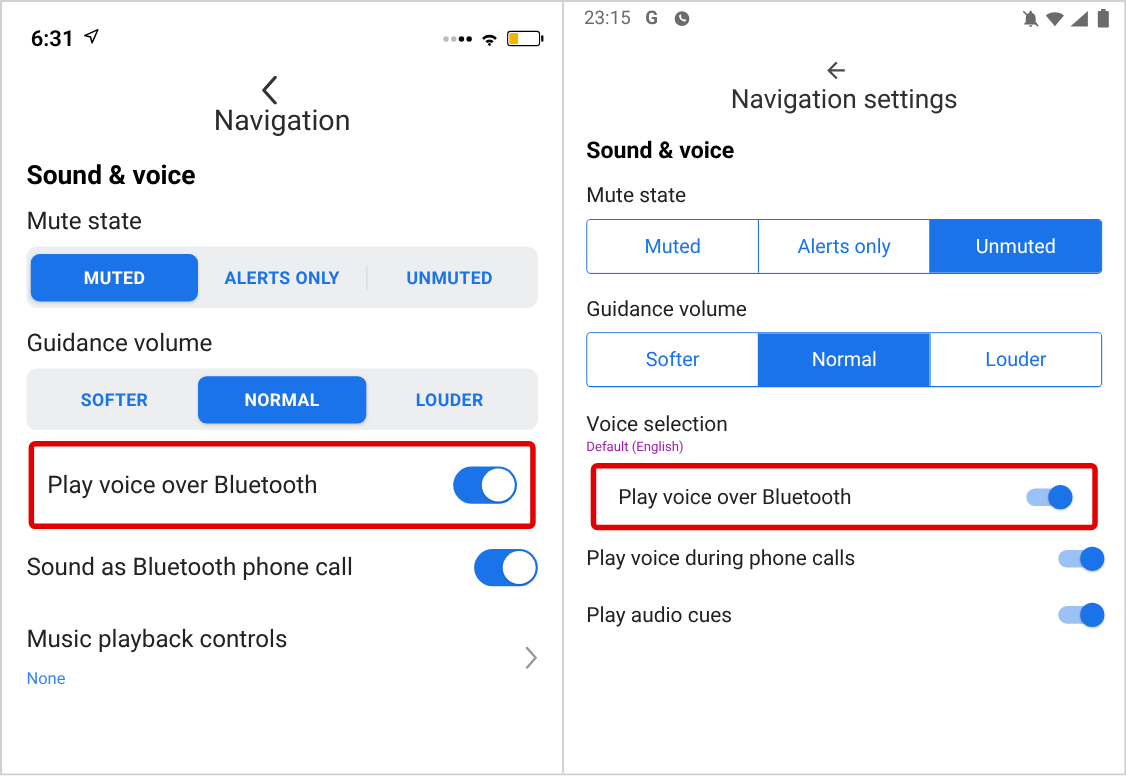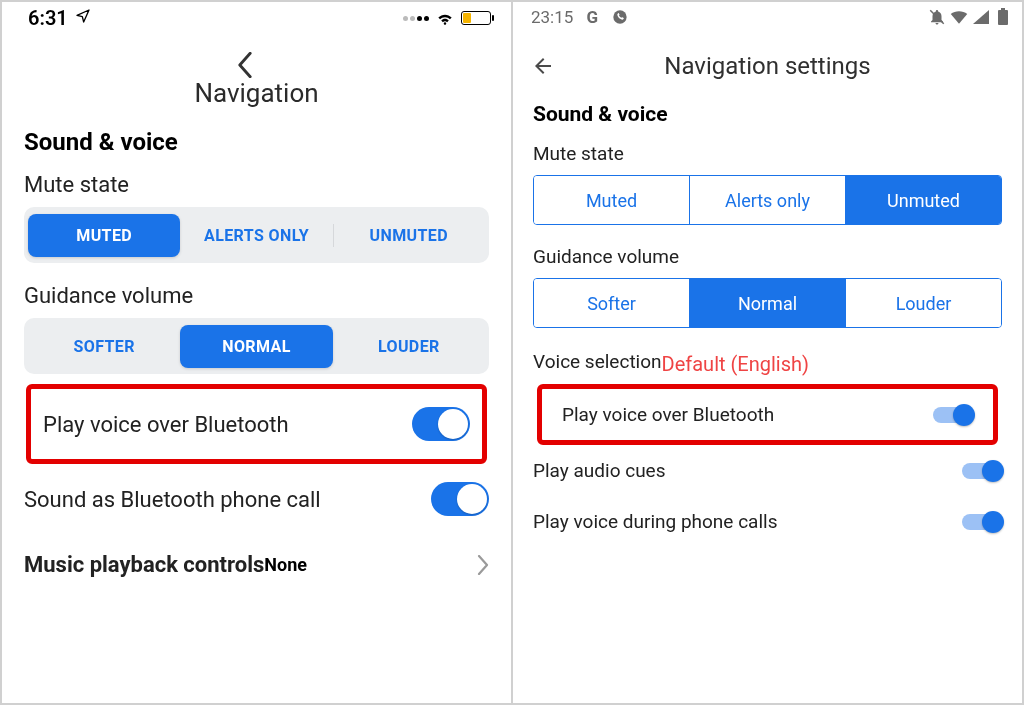--- a/index.html
+++ b/index.html
@@ -22,21 +22,21 @@
     overflow: hidden;
     background: #fff;
   }
   .pane.left { border-right: 2px solid #d0d0d0; }
 
   
   .ios-status {
     display: flex;
     justify-content: space-between;
     align-items: center;
-    padding: 4px 20px 4px 26px;
+    padding: 21px 20px 4px 26px;
     font-size: 20px;
     font-weight: 600;
     color: #000;
   }
   .ios-status .right { display: flex; align-items: center; gap: 6px; }
   .signal-ios { display: inline-flex; align-items: flex-end; gap: 2px; }
   .signal-ios .dot { width: 5px; height: 5px; border-radius: 50%; background: #000; }
   .signal-ios .dot.dim { background: #bbb; }
   .wifi-ios svg { display:block; }
   .battery-ios {
@@ -63,21 +63,21 @@
   .and-status .left { display:flex; align-items:center; gap:10px; font-weight:400; }
   .and-status .right { display:flex; align-items:center; gap:4px; }
   .and-ic { width:18px; height:18px; display:inline-flex; align-items:center; justify-content:center; color:#6b6b6b; }
 
   
   .hdr { display:flex; align-items:center; padding: 18px 14px 10px 14px; flex-direction: column; }
   .hdr .back { width:40px; display:flex; justify-content:flex-start; color:#333; }
   .hdr .title { flex:1; text-align:center; font-size: 26px; color:#2b2b2b; font-weight:400; }
   .hdr .spacer { width:40px; }
 
-  .and-hdr { display:flex; align-items:center; padding: 22px 18px 18px 18px; }
+  .and-hdr { display:flex; align-items:center; padding: 22px 18px 18px 18px; flex-direction: column; }
   .and-hdr .back { width:40px; color:#4a4a4a; }
   .and-hdr .title { flex:1; text-align:center; font-size: 24px; color:#303030; font-weight:400; }
   .and-hdr .spacer { width:40px; }
 
   
   .sec { font-size: 24px; font-weight:700; color:#000; padding: 10px 22px 6px; }
   .sub { font-size: 22px; color:#222; padding: 10px 22px 6px; font-weight:400; }
 
   
   .seg-ios {
@@ -123,22 +123,22 @@
   }
   .seg-and .opt + .opt { border-left:1.3px solid #1a73e8; }
   .seg-and .opt.sel { background:#1a73e8; color:#fff; }
 
   
   .row {
     display:flex; align-items:center; justify-content:space-between;
     padding: 18px 22px;
   }
   .row .label { font-size: 22px; color:#222; }
-  .row .sublabel { font-size:18px; color:#000000; margin-top:2px; }
-  .row .labels { display:flex; flex-direction:row;font-weight:bold; }
+  .row .sublabel { font-size:15px; color:#3b82f6; margin-top:14px; }
+  .row .labels { display:flex; flex-direction:column; }
 
   
   .switch-ios {
     width:58px; height:34px; border-radius:17px; background:#1a73e8; position:relative;
   }
   .switch-ios .knob {
     width:30px; height:30px; border-radius:50%; background:#fff; position:absolute; top:2px; right:2px;
     box-shadow:0 1px 2px rgba(0,0,0,.2);
   }
 
@@ -157,23 +157,23 @@
   .hl { border:5px solid #e30000; border-radius:6px; margin:0 24px; padding:0; }
   .hl .row { padding-left:12px; padding-right:12px; }
 
   .and-sec { font-size:21px; font-weight:700; color:#000; padding: 4px 20px 10px; }
   .and-sub { font-size:19px; color:#222; padding: 6px 20px 6px; }
   .and-row {
     display:flex; align-items:center; justify-content:space-between;
     padding: 14px 20px;
   }
   .and-row .label { font-size:19px; color:#222; }
-  .and-labels { display:flex; flex-direction:row; padding: 8px 20px; }
+  .and-labels { display:flex; flex-direction:column; padding: 8px 20px; }
   .and-labels .title2 { font-size:19px; color:#222; }
-  .and-labels .sub2 { font-size:20px; color:#ef4444; margin-top:2px; }
+  .and-labels .sub2 { font-size:12px; color:#a21caf; margin-top:2px; }
 
   svg { display:block; }
 </style>
 </head>
 <body>
 
 <div class="wrap">
 
   <div class="pane left">
     <div class="ios-status">
@@ -330,26 +330,26 @@
     <div class="hl">
       <div class="and-row">
         <div class="label">Play voice over Bluetooth</div>
         <div class="switch-and">
             <div class="knob"></div>
           </div>
       </div>
     </div>
 
     <div class="and-row">
+      <div class="label">Play voice during phone calls</div>
+      <div class="switch-and">
+          <div class="knob"></div>
+        </div>
+    </div>
+
+    <div class="and-row">
       <div class="label">Play audio cues</div>
       <div class="switch-and">
           <div class="knob"></div>
         </div>
     </div>
-
-    <div class="and-row">
-      <div class="label">Play voice during phone calls</div>
-      <div class="switch-and">
-          <div class="knob"></div>
-        </div>
-    </div>
   </div>
 </div>
 
 </body></html>

